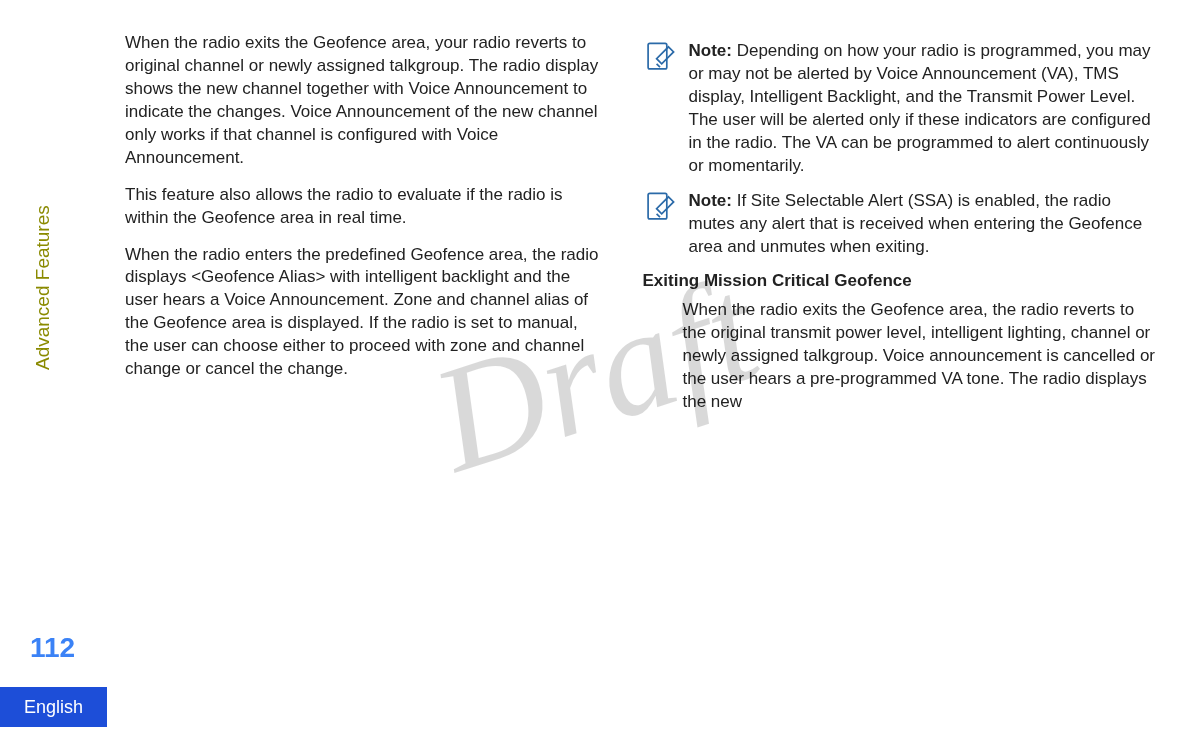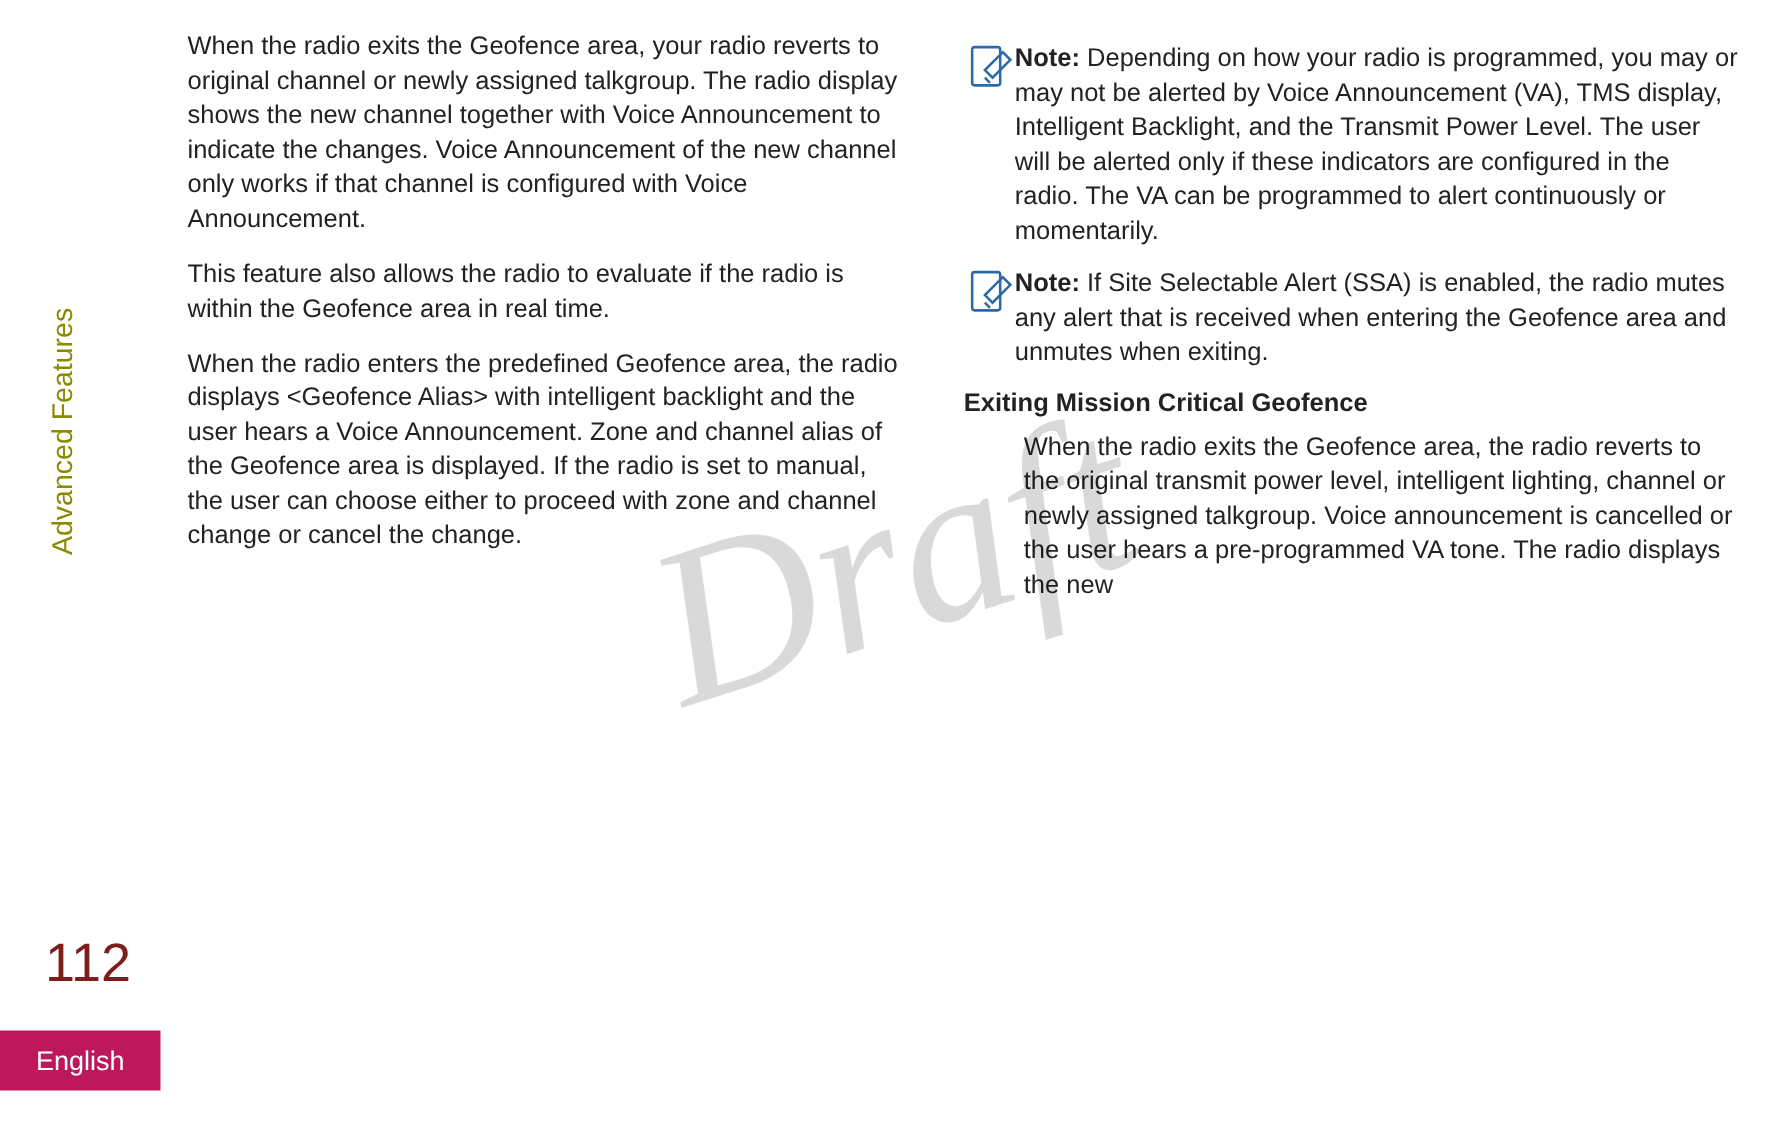--- a/index.html
+++ b/index.html
@@ -1,26 +1,26 @@
 <!DOCTYPE html>
 <html><head>
 <meta charset="utf-8">
 <style>
   html,body{margin:0;padding:0;background:#fff;font-family:Arial,Helvetica,sans-serif;color:#222;font-size:17px;line-height:1.35;}
   .page{width:1190px;height:747px;position:relative;box-sizing:border-box;padding:20px 30px 30px 85px;}
   .side{position:absolute;left:30px;top:0;bottom:0;width:40px;}
   .sidelabel{position:absolute;left:0;top:370px;transform:rotate(-90deg);transform-origin:left top;white-space:nowrap;color:#8a8a00;font-size:19px;}
-  .pagenum{position:absolute;left:0;bottom:80px;color:#7f1d1d;font-size:36px;font-weight:normal;}
-  .lang{position:absolute;left:0;bottom:20px;background:#be185d;color:#fff;font-size:18px;padding:8px 24px;}
+  .pagenum{position:absolute;left:0;bottom:80px;color:#3b82f6;font-size:28px;font-weight:bold;}
+  .lang{position:absolute;left:0;bottom:20px;background:#1d4ed8;color:#fff;font-size:18px;padding:8px 24px;}
   .cols{display:flex;gap:40px;height:100%;}
-  .col{flex:1;}
+  .col{flex:1;margin-top:12px;}
   .indent{padding-left:40px;}
   p{margin:0 0 14px 0;}
   .term{font-weight:bold;margin:8px 0 6px 0;}
-  .note{display:flex;align-items:flex-start;margin:8px 0 12px 0;padding-left:0;}
+  .note{display:flex;align-items:flex-start;gap:12px;margin:8px 0 12px 0;padding-left:0;}
   .note .icon{flex:0 0 34px;}
   .note .icon svg{width:34px;height:34px;}
   .note .txt{flex:1;}
   .note .txt .ntitle{font-weight:bold;}
   .watermark{position:absolute;left:50%;top:50%;transform:translate(-50%,-50%) rotate(-18deg);font-size:150px;color:rgba(0,0,0,0.15);font-style:italic;font-family:Georgia,serif;pointer-events:none;user-select:none;}
   .code{font-family:Liberation Sans, sans-serif;}
 </style>
 </head>
 <body>
 

